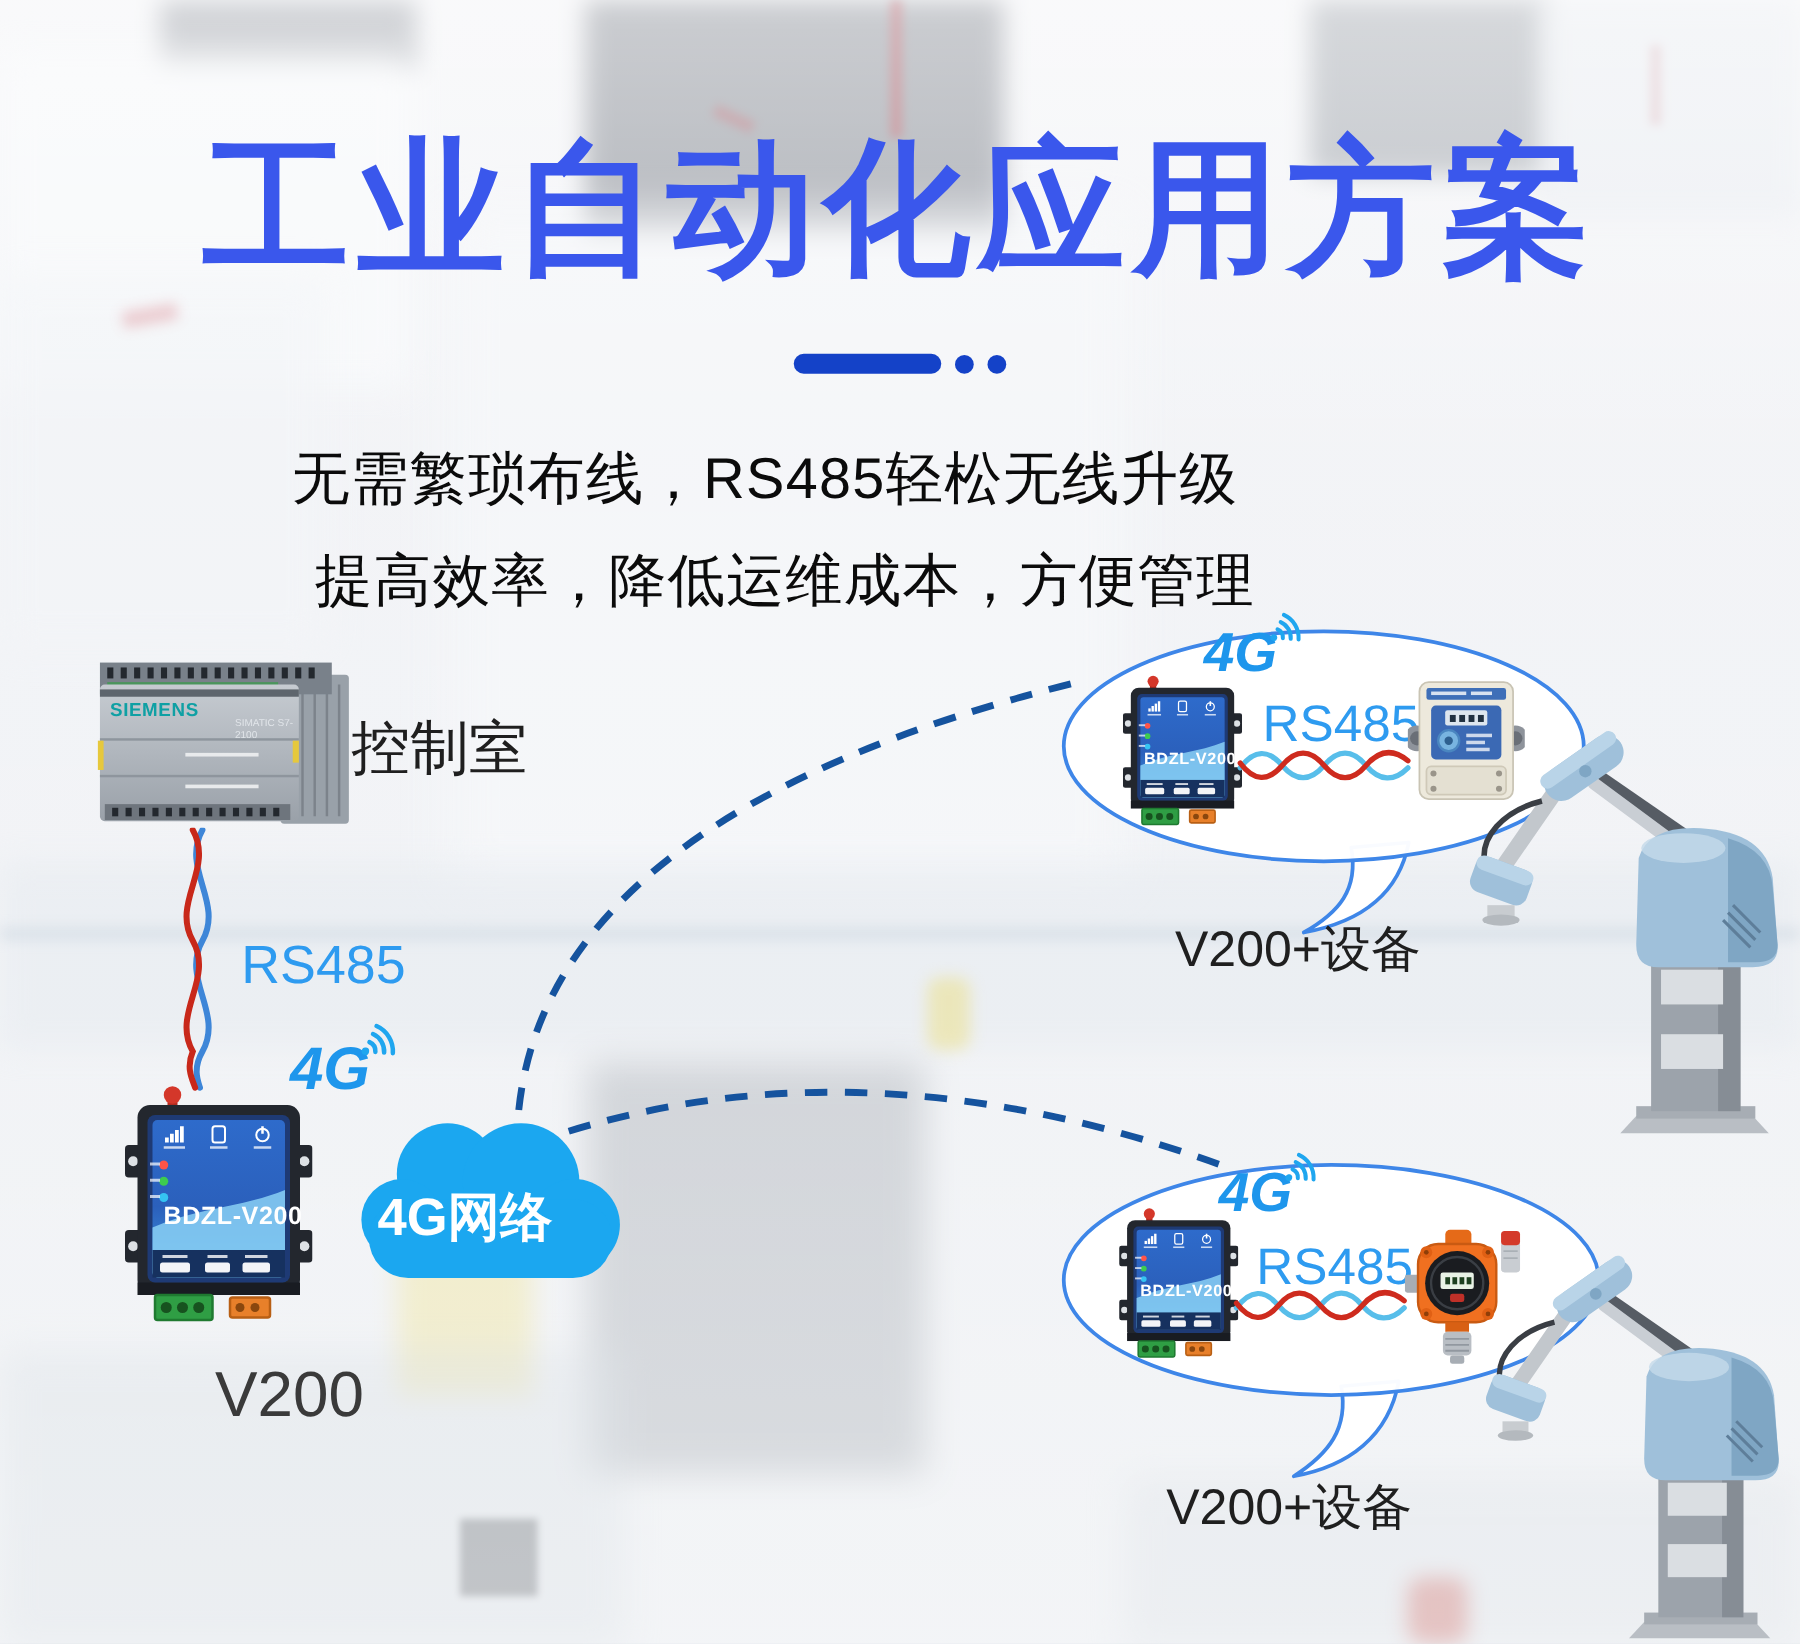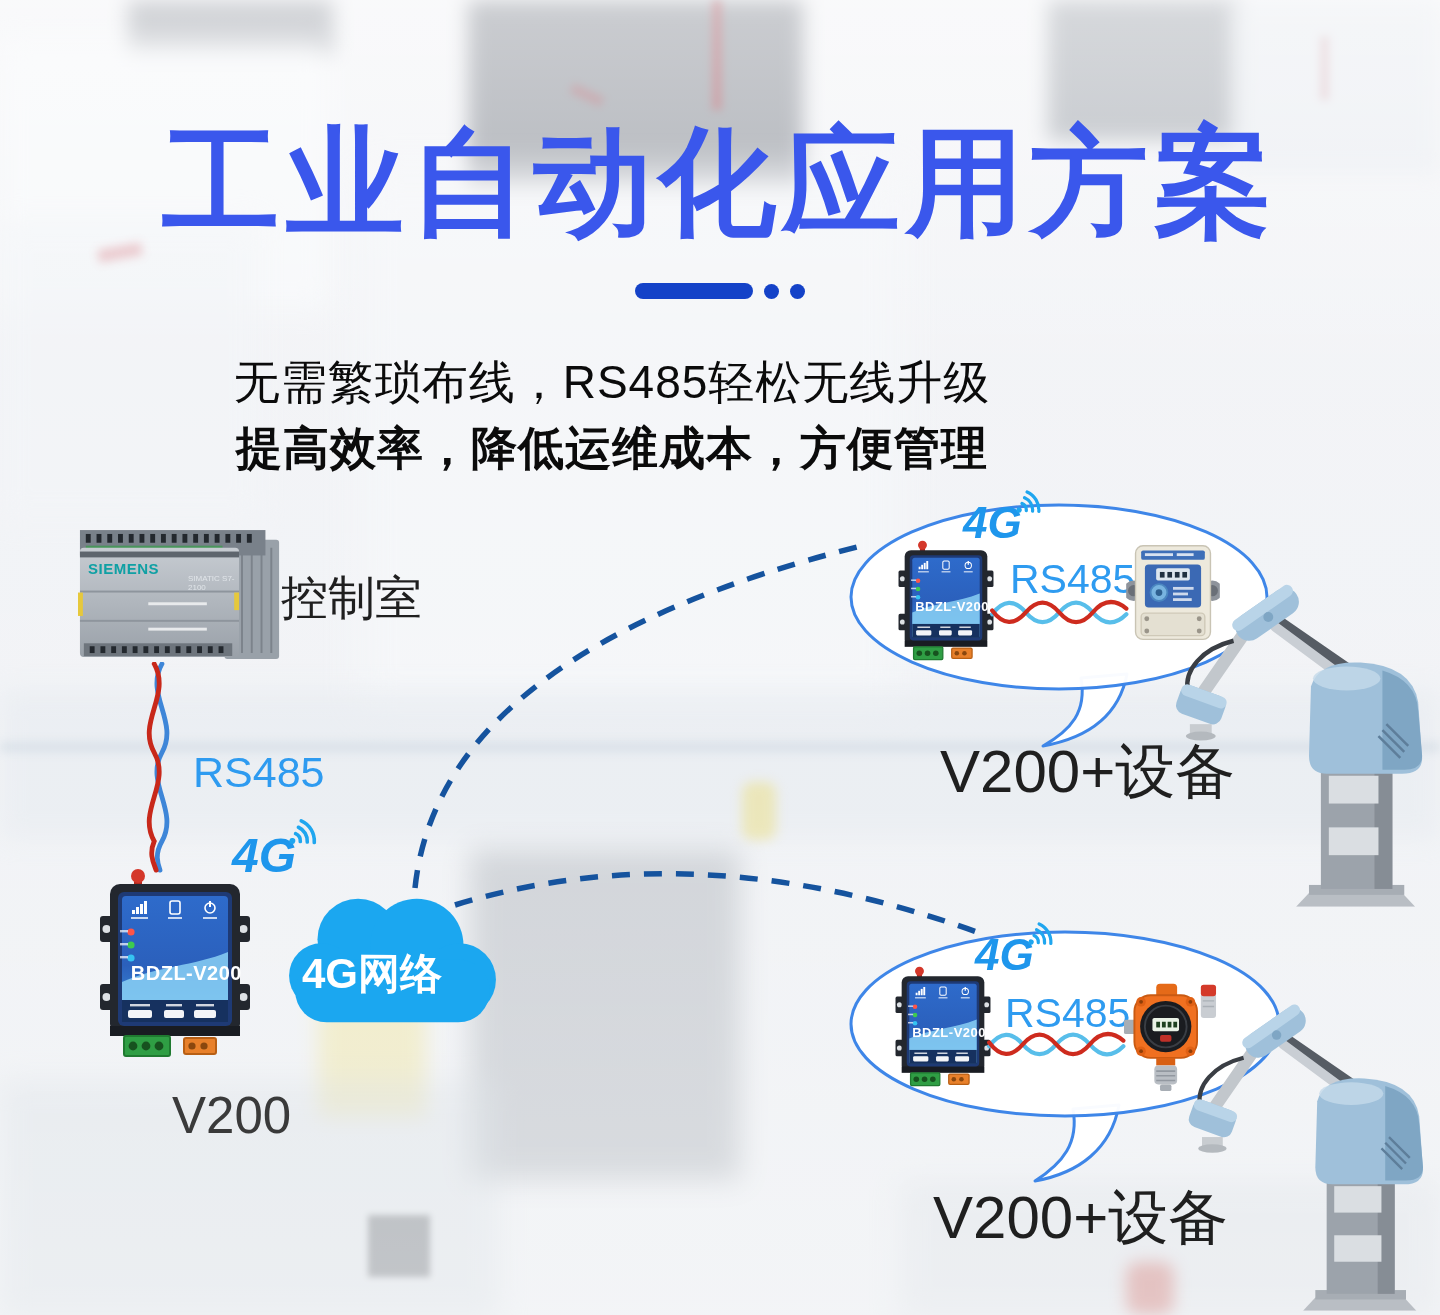--- a/index.html
+++ b/index.html
@@ -11,21 +11,21 @@
   .bgshape{position:absolute;filter:blur(10px);}
   .bg-overlay{position:absolute;inset:0;
     background:linear-gradient(180deg,rgba(255,255,255,.55) 0%,rgba(255,255,255,.22) 28%,rgba(255,255,255,.30) 62%,rgba(255,255,255,.45) 100%);}
   
   .title{width:1440px;text-align:center;font-size:118px;font-weight:900;letter-spacing:6px;
          color:#3A57EC;white-space:nowrap;}
   .divider{left:0;width:1440px;display:flex;justify-content:center;align-items:center;gap:11px;}
   .divider .bar{width:118px;height:16px;border-radius:8px;background:#1442C8;}
   .divider .dot{width:15px;height:15px;border-radius:50%;background:#1442C8;}
   .sub{width:1224px;text-align:center;font-size:46px;color:#0B0B0B;letter-spacing:1px;white-space:nowrap;}
-  .caption{font-size:60px;color:#1F1F1F;white-space:nowrap;}
+  .caption{font-size:40px;color:#1F1F1F;white-space:nowrap;}
   .rs485{color:#2E9BF0;white-space:nowrap;}
   .fourg{font-style:italic;font-weight:bold;color:#1E96EC;white-space:nowrap;text-align:center;}
   .model-label{position:absolute;color:#FFFFFF;font-weight:bold;text-align:right;letter-spacing:.5px;white-space:nowrap;}
   .cloud-label{position:absolute;color:#FFFFFF;font-weight:bold;font-size:42px;white-space:nowrap;}
   .plc-brand{position:absolute;color:#0FA0A4;font-weight:bold;font-size:15px;letter-spacing:.5px;}
   .plc-model{position:absolute;color:#E8ECF0;font-size:8px;line-height:9px;white-space:pre-line;opacity:.85;}
   svg{display:block;}
 </style>
 </head>
 <body>
@@ -305,28 +305,28 @@
         <path d="M14,2 C32,34 -4,62 14,94 C32,126 -4,154 14,186 C8,200 14,210 16,216" fill="none" stroke="#C8281A" stroke-width="5" stroke-linecap="round"></path>
       </symbol>
     </defs>
   </svg>
 
   <svg class="abs" style="left:0;top:0;" width="1440" height="1315" viewBox="0 0 1440 1315">
     <path d="M415,888 Q440,650 865,545" fill="none" stroke="#15539E" stroke-width="5.5" stroke-dasharray="18 14"></path>
     <path d="M455,905 Q700,830 985,935" fill="none" stroke="#15539E" stroke-width="5.5" stroke-dasharray="18 14"></path>
   </svg>
 
-  <h1 class="abs title" style="left:0;top:104px;margin:0;">工业自动化应用方案</h1>
+  <h1 class="abs title" style="left:0;top:88px;margin:0;">工业自动化应用方案</h1>
   <div class="abs divider" style="top:283px;">
     <span class="bar"></span>
     <span class="dot"></span>
     <span class="dot"></span>
   </div>
   <p class="abs sub" style="left:0;top:352px;margin:0;">无需繁琐布线，RS485轻松无线升级</p>
-  <p class="abs sub" style="left:0;top:418px;margin:0;font-weight:bold;">提高效率，降低运维成本，方便管理</p>
+  <p class="abs sub" style="left:0;top:418px;margin:16px;">提高效率，降低运维成本，方便管理</p>
 
   <svg class="abs" style="left:78px;top:518px;" width="205" height="152" viewBox="0 0 210 155">
     <use href="#sym-plc"></use>
   </svg>
   <span class="plc-brand" style="left:88px;top:560px;">SIEMENS</span>
   <span class="plc-model" style="left:188px;top:574px;width:60px;">SIMATIC S7-2100</span>
   <span class="abs caption" style="left:281px;top:567px;font-size:47px;">控制室</span>
 
   <svg class="abs" style="left:138px;top:662px;" width="44" height="212" viewBox="0 0 40 220">
     <use href="#sym-wire-v"></use>

